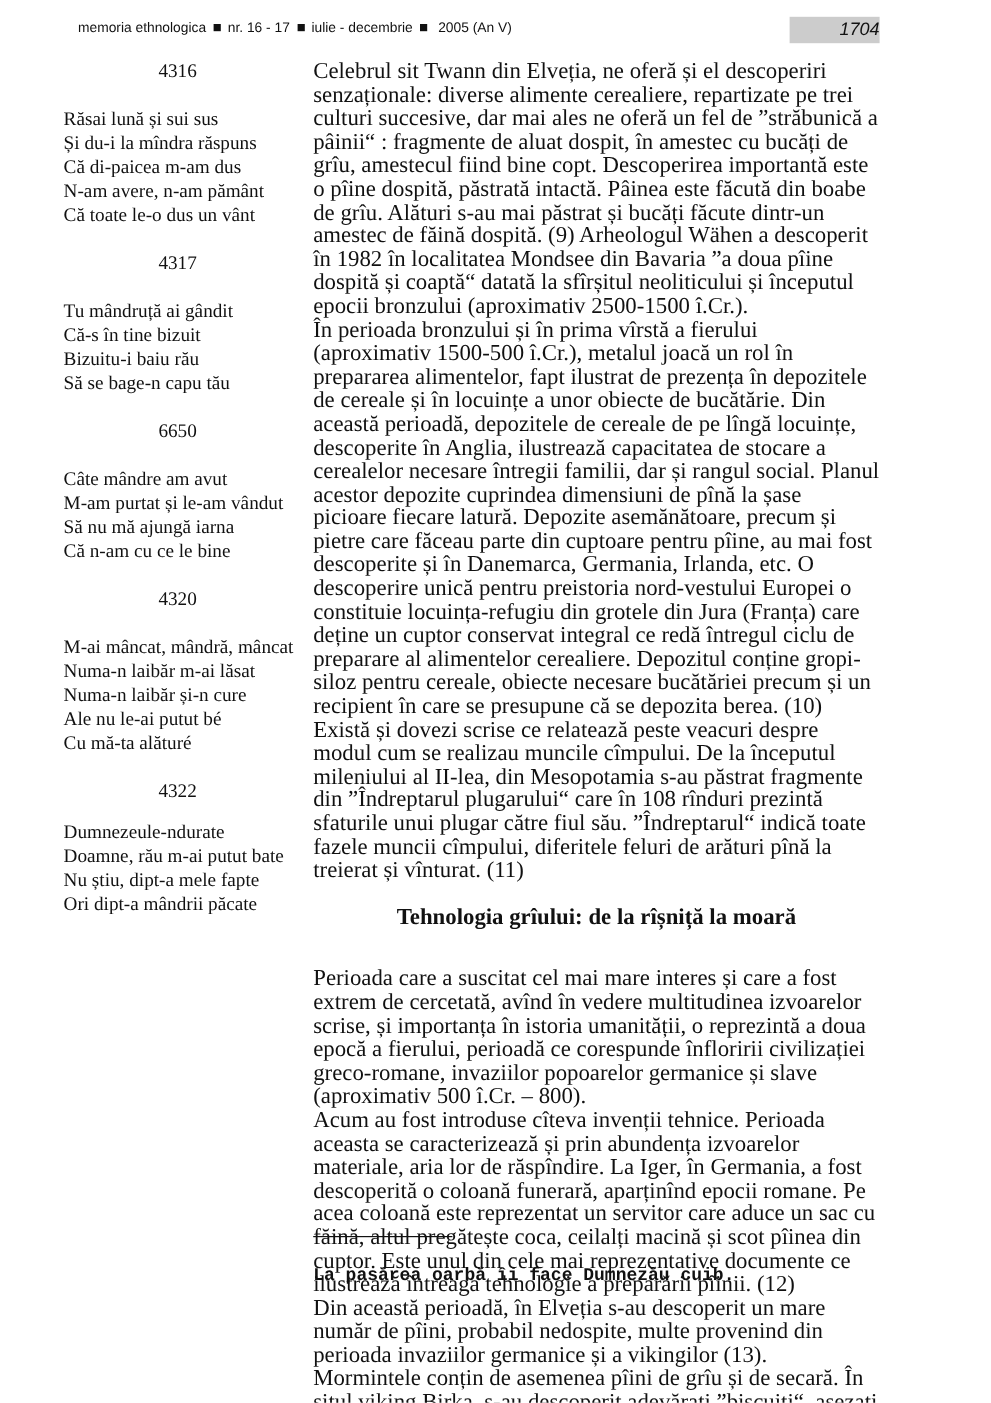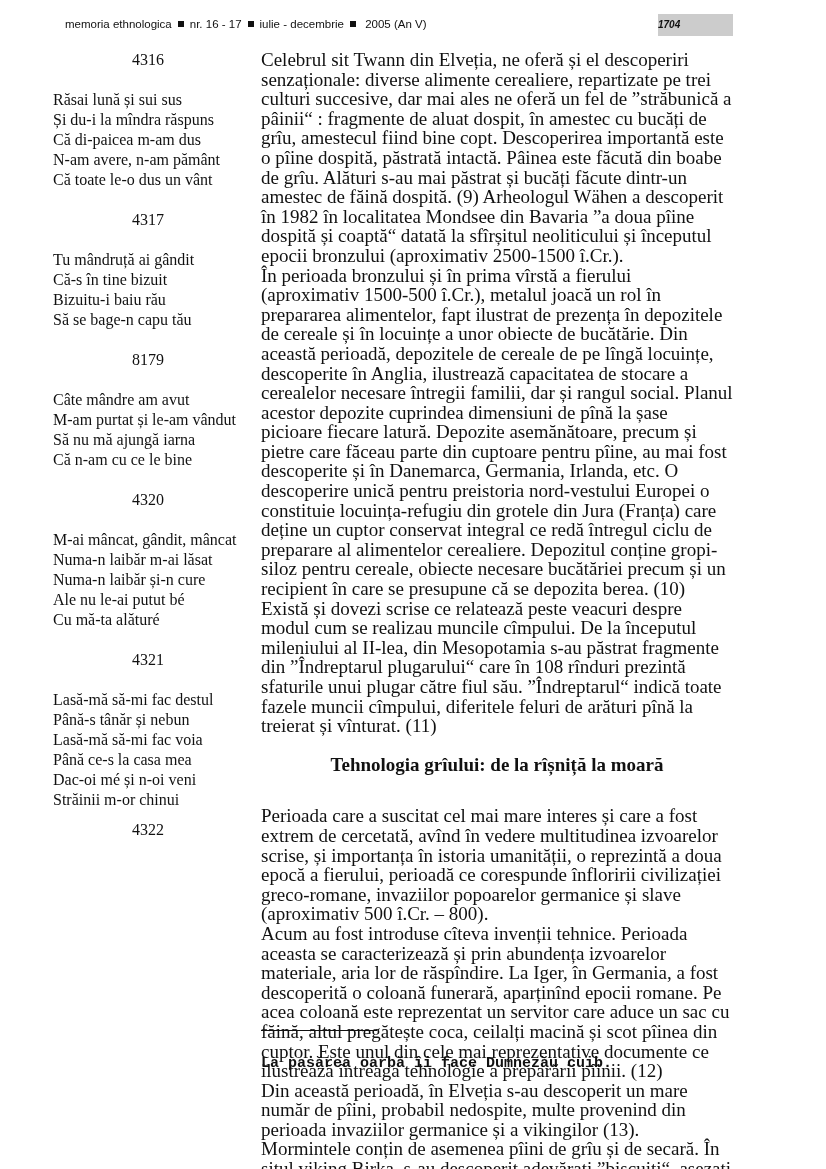--- a/index.html
+++ b/index.html
@@ -1,20 +1,20 @@
 <!DOCTYPE html>
 <html><head>
 <meta charset="utf-8">
 <style>
   html, body { margin: 0; padding: 0; background: #ffffff; }
   body { width: 826px; height: 1169px; position: relative; overflow: hidden; color: #111; }
   .header { position: absolute; left: 53px; top: 14px; width: 680px; height: 22px; font-family: "Liberation Sans", sans-serif; font-size: 11.5px; }
   .header-left { position: absolute; left: 12px; top: 4px; white-space: pre; }
   .sq { display: inline-block; width: 6px; height: 6px; background: #111; margin: 0 6px 1px 6px; vertical-align: middle; }
-  .pagebox { position: absolute; left: 605px; top: 0; width: 75px; height: 22px; background: #cccccc; text-align: left; line-height: 22px; font-style: italic; font-size: 10px; font-weight: bold; }
+  .pagebox { position: absolute; left: 605px; top: 0; width: 75px; height: 22px; background: #cccccc; text-align: right; line-height: 22px; font-style: italic; font-size: 15px; }
   .left-col { position: absolute; left: 53px; top: 50px; width: 190px; font-family: Liberation Serif, serif; font-size: 16px; line-height: 20px; }
   .poem-num { text-align: center; width: 190px; margin-bottom: 20px; }
   .poem { margin-bottom: 20px; }
   .poem-line { white-space: nowrap; }
   .right-col { position: absolute; left: 261px; top: 50px; width: 472px; font-family: "Liberation Serif", serif; font-size: 19px; line-height: 19.6px; }
   .para { margin: 0; }
   .heading { text-align: center; font-weight: bold; margin: 19px 0 32px 0; }
   .footnote-rule { position: absolute; left: 261px; top: 1030px; width: 116px; height: 1px; background: #111; }
   .proverb { position: absolute; left: 261px; top: 1055px; width: 565px; font-family: Liberation Mono, monospace; font-weight: bold; font-size: 15px; }
 </style>
@@ -40,51 +40,46 @@
   <div class="poem-block">
     <div class="poem-num">4317</div>
     <div class="poem">
       <div class="poem-line">Tu mândruță ai gândit</div>
       <div class="poem-line">Că-s în tine bizuit</div>
       <div class="poem-line">Bizuitu-i baiu rău</div>
       <div class="poem-line">Să se bage-n capu tău</div>
     </div>
   </div>
   <div class="poem-block">
-    <div class="poem-num">8179</div>
+    <div class="poem-num">6650</div>
     <div class="poem">
       <div class="poem-line">Câte mândre am avut</div>
       <div class="poem-line">M-am purtat și le-am vândut</div>
       <div class="poem-line">Să nu mă ajungă iarna</div>
       <div class="poem-line">Că n-am cu ce le bine</div>
     </div>
   </div>
   <div class="poem-block">
     <div class="poem-num">4320</div>
     <div class="poem">
-      <div class="poem-line">M-ai mâncat, gândit, mâncat</div>
+      <div class="poem-line">M-ai mâncat, mândră, mâncat</div>
       <div class="poem-line">Numa-n laibăr m-ai lăsat</div>
       <div class="poem-line">Numa-n laibăr și-n cure</div>
       <div class="poem-line">Ale nu le-ai putut bé</div>
       <div class="poem-line">Cu mă-ta alăturé</div>
     </div>
   </div>
   <div class="poem-block">
-    <div class="poem-num">4321</div>
-    <div class="poem" style="margin-bottom:10px;">
-      <div class="poem-line">Lasă-mă să-mi fac destul</div>
-      <div class="poem-line">Până-s tânăr și nebun</div>
-      <div class="poem-line">Lasă-mă să-mi fac voia</div>
-      <div class="poem-line">Până ce-s la casa mea</div>
-      <div class="poem-line">Dac-oi  mé și n-oi veni</div>
-      <div class="poem-line">Străinii m-or chinui</div>
+    <div class="poem-num" style="margin-bottom:14px;">4322</div>
+    <div class="poem">
+      <div class="poem-line">Dumnezeule-ndurate</div>
+      <div class="poem-line">Doamne, rău m-ai putut bate</div>
+      <div class="poem-line">Nu știu, dipt-a mele fapte</div>
+      <div class="poem-line">Ori dipt-a mândrii păcate</div>
     </div>
-  </div>
-  <div class="poem-block">
-    <div class="poem-num" style="margin-bottom:14px;">4322</div>
   </div>
 </div>
 
 <div class="right-col">
   <p class="para">Celebrul sit Twann din Elveția, ne oferă și el descoperiri senzaționale: diverse alimente cerealiere, repartizate pe trei culturi succesive, dar mai ales ne oferă un fel de ”străbunică a pâinii“ : fragmente de aluat dospit, în amestec cu bucăți de grîu, amestecul fiind bine copt. Descoperirea importantă este o pîine dospită, păstrată intactă. Pâinea este făcută din boabe de grîu. Alături s-au mai păstrat și bucăți făcute dintr-un amestec de făină dospită. (9) Arheologul Wähen a descoperit în 1982 în localitatea Mondsee din Bavaria ”a doua pîine dospită și coaptă“ datată la sfîrșitul neoliticului și începutul epocii bronzului (aproximativ 2500-1500 î.Cr.).</p>
   <p class="para">În perioada bronzului și în prima vîrstă a fierului (aproximativ 1500-500 î.Cr.), metalul joacă un rol în prepararea alimentelor, fapt ilustrat de prezența în depozitele de cereale și în locuințe a unor obiecte de bucătărie. Din această perioadă, depozitele de cereale de pe lîngă locuințe, descoperite în Anglia, ilustrează capacitatea de stocare a cerealelor necesare întregii familii, dar și rangul social. Planul acestor depozite cuprindea dimensiuni de pînă la șase picioare fiecare latură. Depozite asemănătoare, precum și pietre care făceau parte din cuptoare pentru pîine, au mai fost descoperite și în Danemarca, Germania, Irlanda, etc. O descoperire unică pentru preistoria nord-vestului Europei o constituie locuința-refugiu din grotele din Jura (Franța) care deține un cuptor conservat integral ce redă întregul ciclu de preparare al alimentelor cerealiere. Depozitul conține gropi-siloz pentru cereale, obiecte necesare bucătăriei precum și un recipient în care se presupune că se depozita berea. (10) Există și dovezi scrise ce relatează peste veacuri despre modul cum se realizau muncile cîmpului. De la începutul mileniului al II-lea, din Mesopotamia s-au păstrat fragmente din ”Îndreptarul plugarului“ care în 108 rînduri prezintă sfaturile unui plugar către fiul său. ”Îndreptarul“ indică toate fazele muncii cîmpului, diferitele feluri de arături pînă la treierat și vînturat. (11)</p>
   <div class="heading">Tehnologia grîului: de la rîșniță la moară</div>
   <p class="para">Perioada care a suscitat cel mai mare interes și care a fost extrem de cercetată, avînd în vedere multitudinea izvoarelor scrise, și importanța în istoria umanității, o reprezintă a doua epocă a fierului, perioadă ce corespunde înfloririi civilizației greco-romane, invaziilor popoarelor germanice și slave (aproximativ 500 î.Cr. – 800).</p>
   <p class="para">Acum au fost introduse cîteva invenții tehnice. Perioada aceasta se caracterizează și prin abundența izvoarelor materiale, aria lor de răspîndire. La Iger, în Germania, a fost descoperită o coloană funerară, aparținînd epocii romane. Pe acea coloană este reprezentat un servitor care aduce un sac cu făină, altul pregătește coca, ceilalți macină și scot pîinea din cuptor. Este unul din cele mai reprezentative documente ce ilustrează întreaga tehnologie a preparării pîinii. (12)</p>
   <p class="para">Din această perioadă, în Elveția s-au descoperit un mare număr de pîini, probabil nedospite, multe provenind din perioada invaziilor germanice și a vikingilor (13). Mormintele conțin de asemenea pîini de grîu și de secară. În situl viking Birka, s-au descoperit adevărați ”biscuiți“, așezați pe un colier din fier (14). ”Biscuiții“ au în compoziția lor, boabe de</p>

